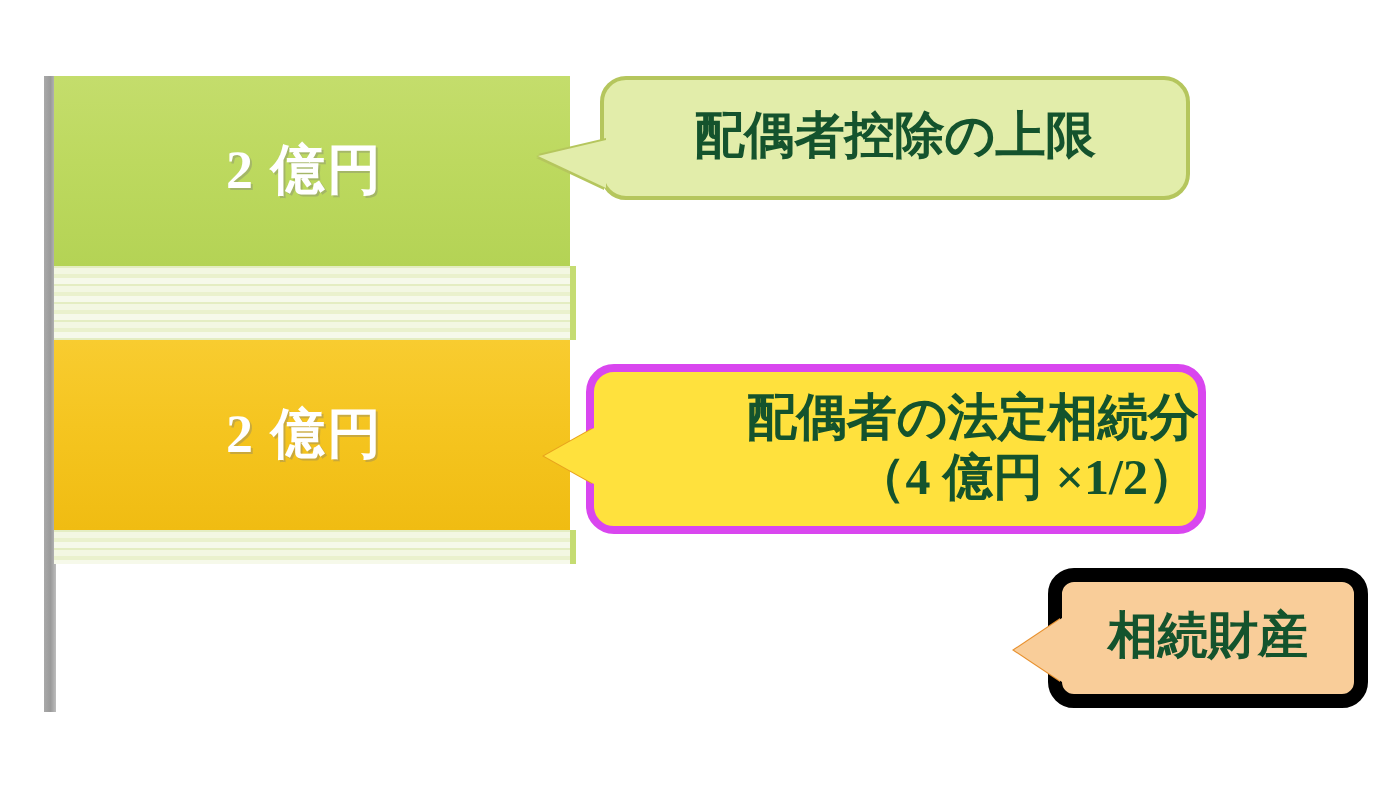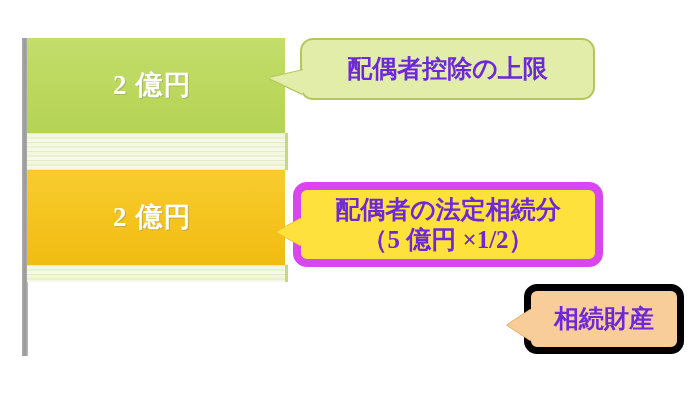--- a/index.html
+++ b/index.html
@@ -107,21 +107,21 @@
 
   
   .callout {
     position: absolute;
     box-sizing: border-box;
     display: flex;
     flex-direction: column;
     align-items: center;
     justify-content: center;
     text-align: center;
-    color: #6d28d9;
+    color: #14532d;
     font-weight: bold;
     line-height: 1.18;
   }
 
   .callout-green {
     left: 300px;
     top: 38px;
     width: 295px;
     height: 62px;
     background: #e2edaa;
@@ -140,23 +140,24 @@
     border-right: 34px solid #e2edaa;
     filter: drop-shadow(-1px 1px 0 #b5c65d) drop-shadow(0px -1px 0 #b5c65d);
   }
 
   .callout-yellow {
     left: 293px;
     top: 182px;
     width: 310px;
     height: 85px;
     background: #ffe13d;
-    border: 8px solid #d946ef;
+    border: 4px solid #d946ef;
     border-radius: 14px;
     font-size: 25px;
+    align-items: flex-end;
   }
   .callout-yellow .tail {
     position: absolute;
     left: -25px;
     top: 28px;
     width: 0;
     height: 0;
     border-top: 14px solid transparent;
     border-bottom: 14px solid transparent;
     border-right: 25px solid #ffe13d;
@@ -208,21 +209,21 @@
 
 
   <div class="callout callout-green">
     <span class="tail"></span>
     <span class="callout-line">配偶者控除の上限</span>
   </div>
 
   <div class="callout callout-yellow">
     <span class="tail"></span>
     <span class="callout-line">配偶者の法定相続分</span>
-    <span class="callout-line">（5 億円 ×1/2）</span>
+    <span class="callout-line">（4 億円 ×1/2）</span>
   </div>
 
   <div class="callout callout-peach">
     <span class="tail"></span>
     <span class="callout-line">相続財産</span>
   </div>
 
 </div>
 
 </body></html>

